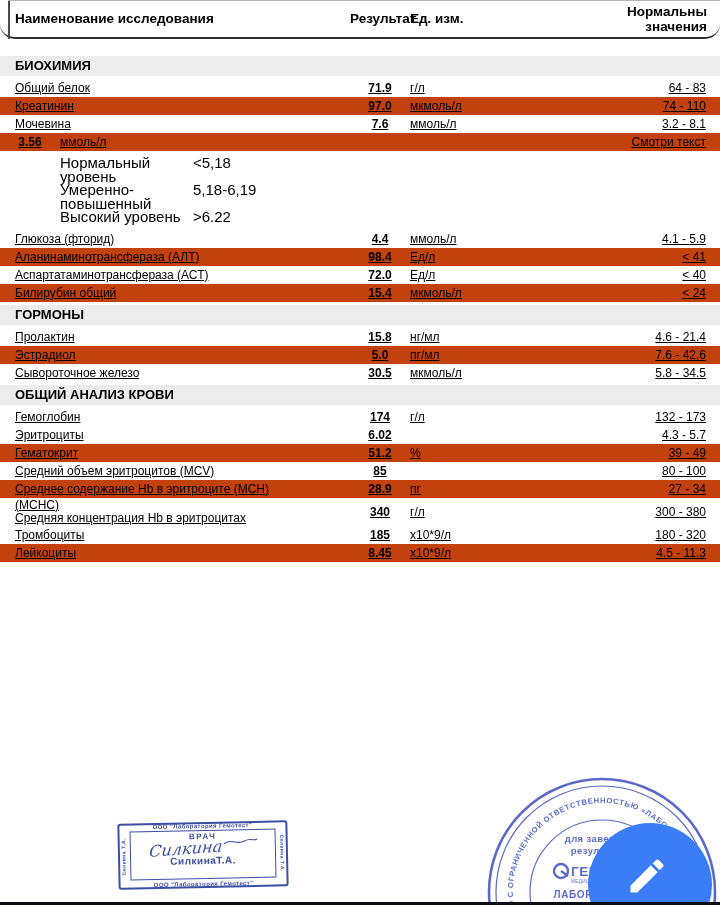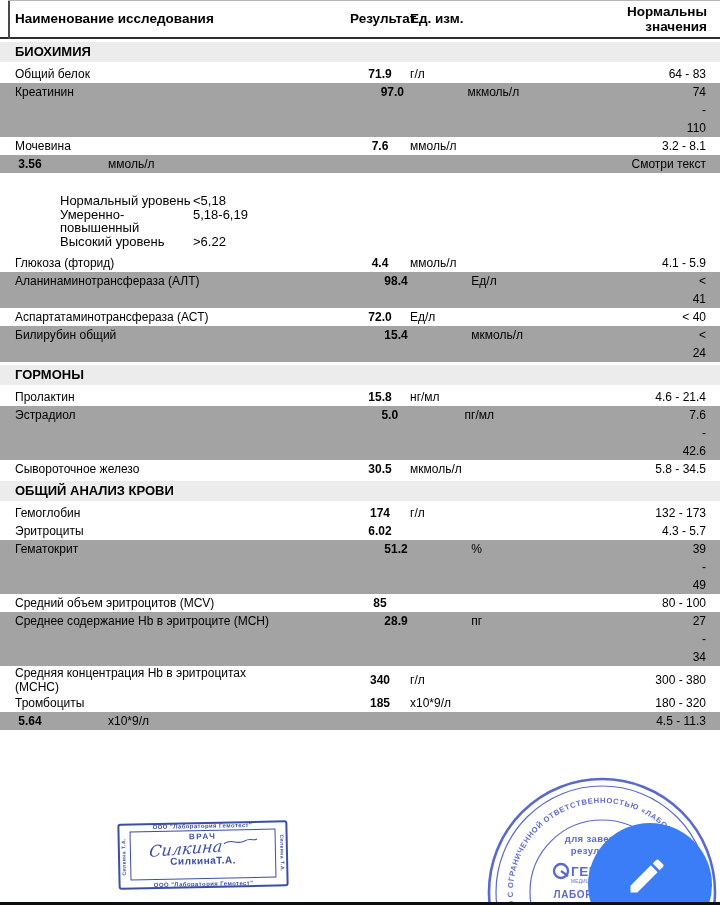--- a/index.html
+++ b/index.html
@@ -15,60 +15,62 @@
 
   
   .thead {
     position:relative;
     height:37px;
     border-bottom:2px solid #2e2e2e;
     display:flex;
     align-items:center;
     font-weight:bold;
     font-size:13.5px;
+    border-radius:15px;
   }
   .thead::before{ 
     content:""; position:absolute; left:8px; top:0; bottom:-2px; width:2px; background:#4a4a4a;
   }
   .thead::after{ 
     content:""; position:absolute; left:8px; right:0; top:0; height:1px; background:#b5b5b5;
   }
   .c-name { width:350px; padding-left:15px; box-sizing:border-box; }
   .c-res  { width:60px;  text-align:center; }
   .c-unit { width:190px; text-align:left; }
   .c-norm { flex:1; text-align:right; padding-right:14px; }
   .thead .c-norm { padding-right:13px; line-height:15px; }
 
   
-  .tbody { padding-top:0; }
+  .tbody { padding-top:14px; }
   .row {
     display:flex;
     min-height:18px;
     line-height:18px;
     font-size:12px;
     align-items:flex-start;
-  }
-  .row.shade { background:#a3a3a3;gap:48px; }
+    text-decoration:underline;
+  }
+  .row.shade { background:#c2410c; }
   .row .c-res { font-weight:bold; }
   .row.two-line { align-items:center; min-height:28px; }
   .row.two-line .c-name { line-height:13.5px; padding-top:1px; }
   .row.two-line .c-res, .row.two-line .c-unit, .row.two-line .c-norm { line-height:26px; }
 
   .section-row {
     height:20px; line-height:20px;
     background:#ececec;
     font-weight:bold;
     font-size:13px;
     padding-left:15px;
     margin:3px 0 3px 0;
   }
 
   .note-block {
-    margin:21px 0 6px 60px;
-    font-size:13px;
+    margin:5px 0 6px 60px;
+    font-size:15px;
     line-height:13.5px;
   }
   .note-line { display:flex; }
   .note-label { width:133px; }
 
   
   .doctor-stamp {
     position:absolute; left:118px; top:822px;
     width:170px; height:66px;
     color:#2b3f9e;
@@ -276,37 +278,40 @@
       <div class="row shade">
         <div class="c-name">
           <div class="">Среднее содержание Hb в эритроците (МСН)</div>
         </div>
         <div class="c-res">28.9</div>
         <div class="c-unit">пг</div>
         <div class="c-norm">27 - 34</div>
       </div>
       <div class="row two-line">
         <div class="c-name">
+          <div class="">(МСНС)</div>
           <div class="">Средняя концентрация Hb в эритроцитах</div>
-          <div class="">(МСНС)</div>
         </div>
         <div class="c-res">340</div>
         <div class="c-unit">г/л</div>
         <div class="c-norm">300 - 380</div>
       </div>
       <div class="row">
         <div class="c-name">
           <div class="">Тромбоциты</div>
         </div>
         <div class="c-res">185</div>
         <div class="c-unit">х10*9/л</div>
         <div class="c-norm">180 - 320</div>
       </div>
       <div class="row shade">
-        <div class="c-res">5.64</div>
+        <div class="c-name">
+          <div class="">Лейкоциты</div>
+        </div>
+        <div class="c-res">8.45</div>
         <div class="c-unit">х10*9/л</div>
         <div class="c-norm">4.5 - 11.3</div>
       </div>
     </div>
 
   <div class="doctor-stamp">
     <div class="d-outer"></div>
     <div class="d-org-top">ООО "Лаборатория Гемотест"</div>
     <div class="d-side d-side-left">Силкина Т.А.</div>
     <div class="d-side d-side-right">Силкина Т.А.</div>

